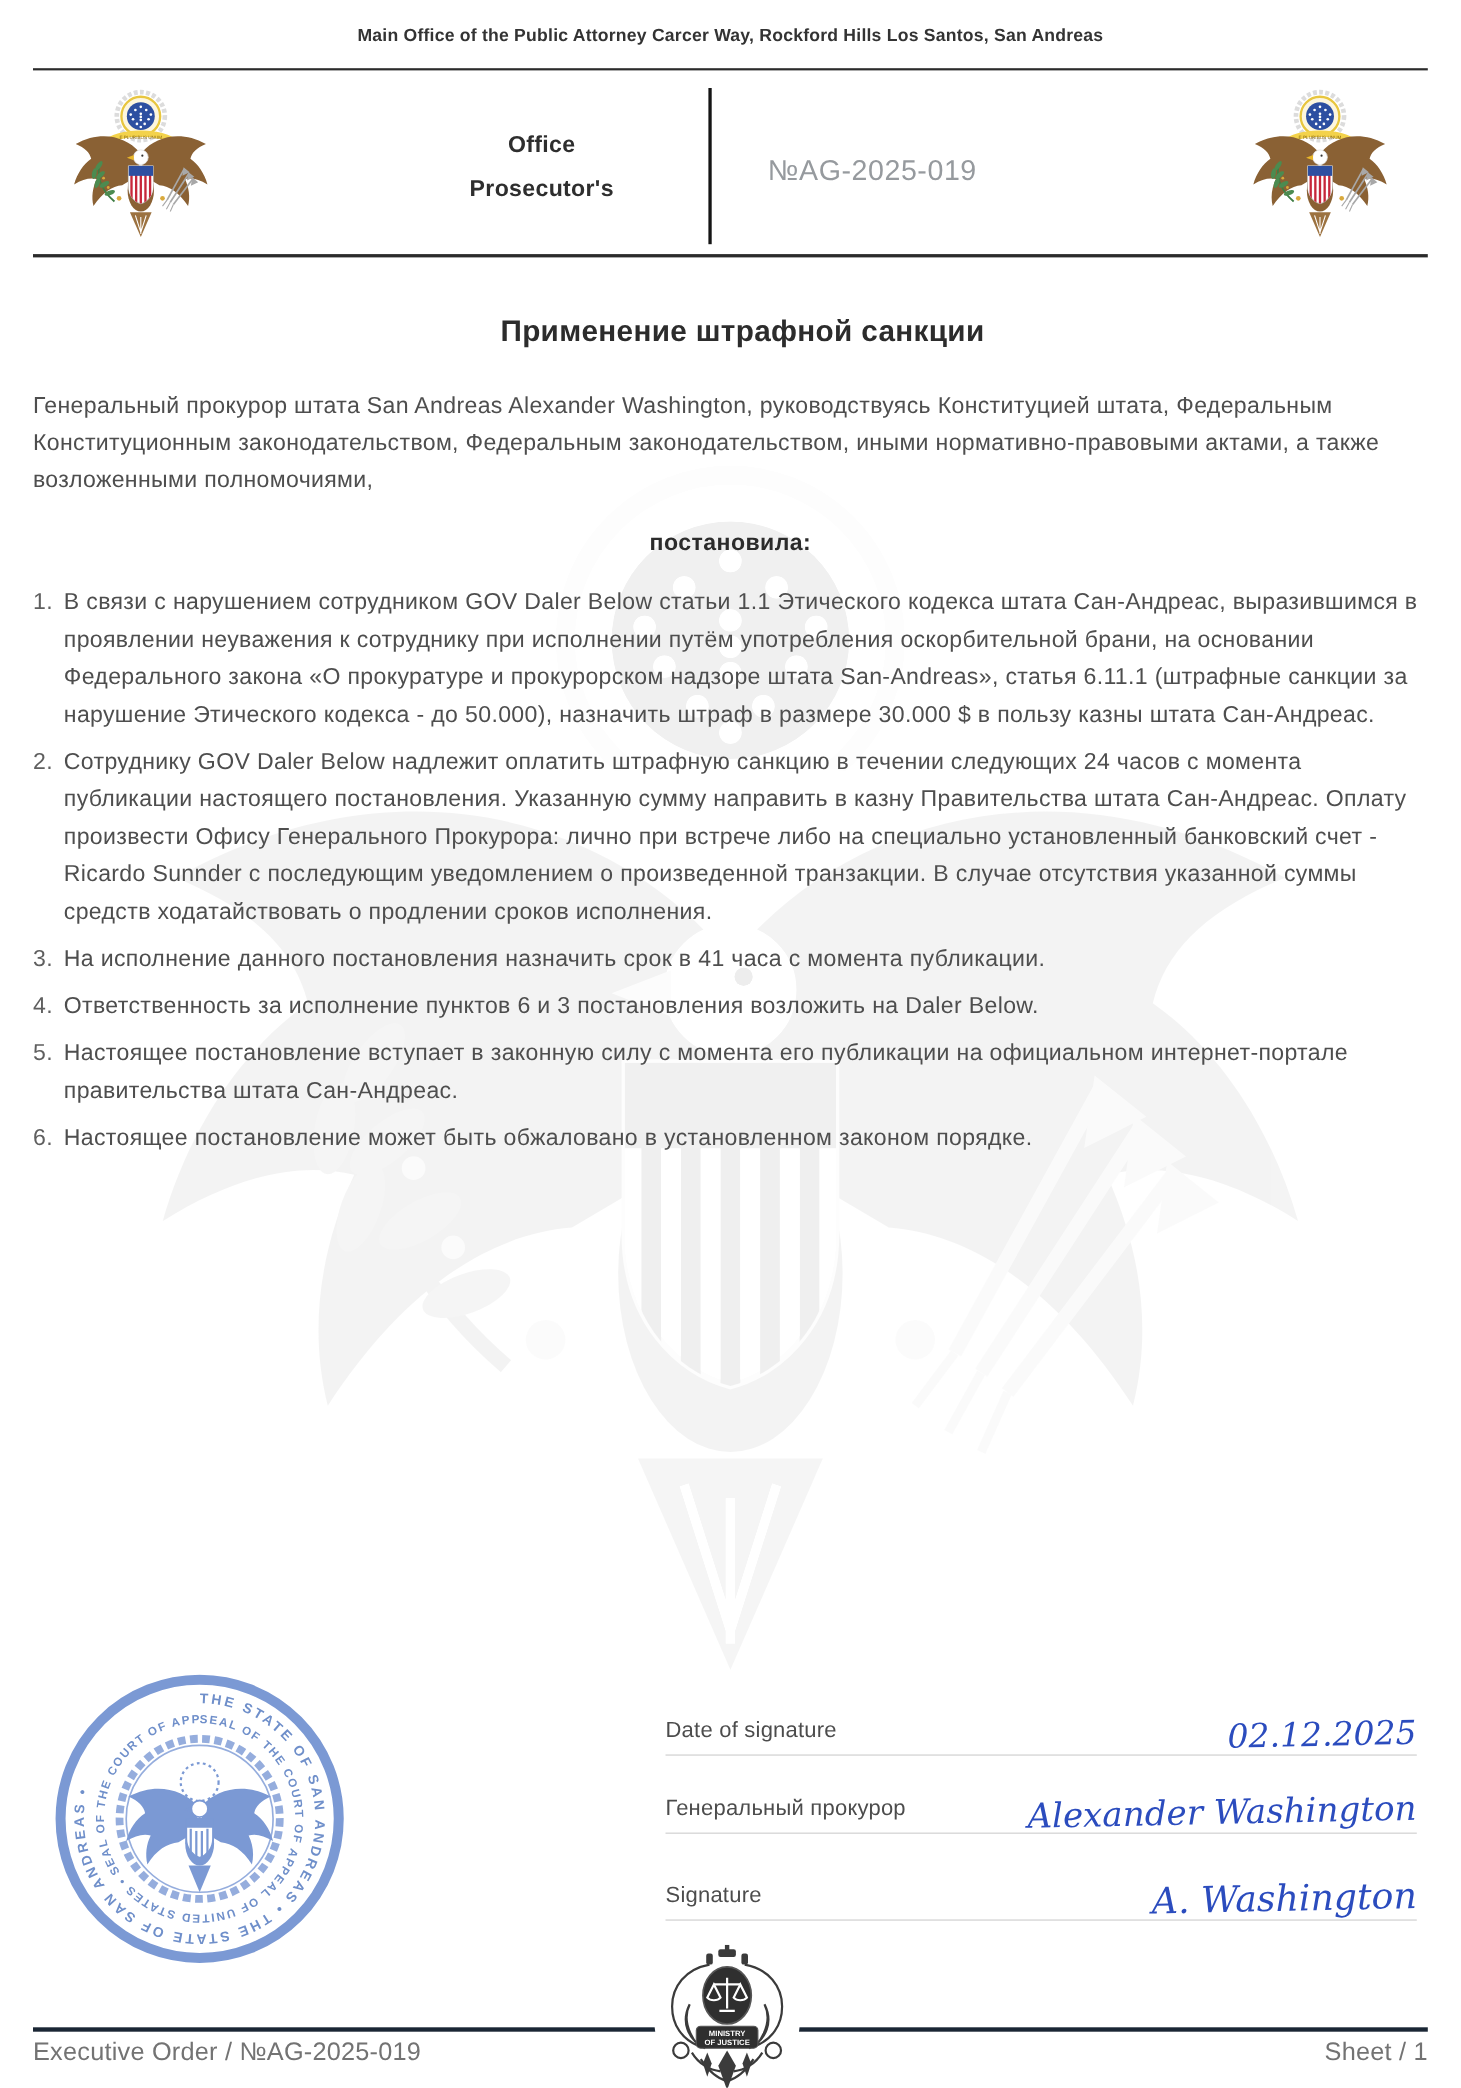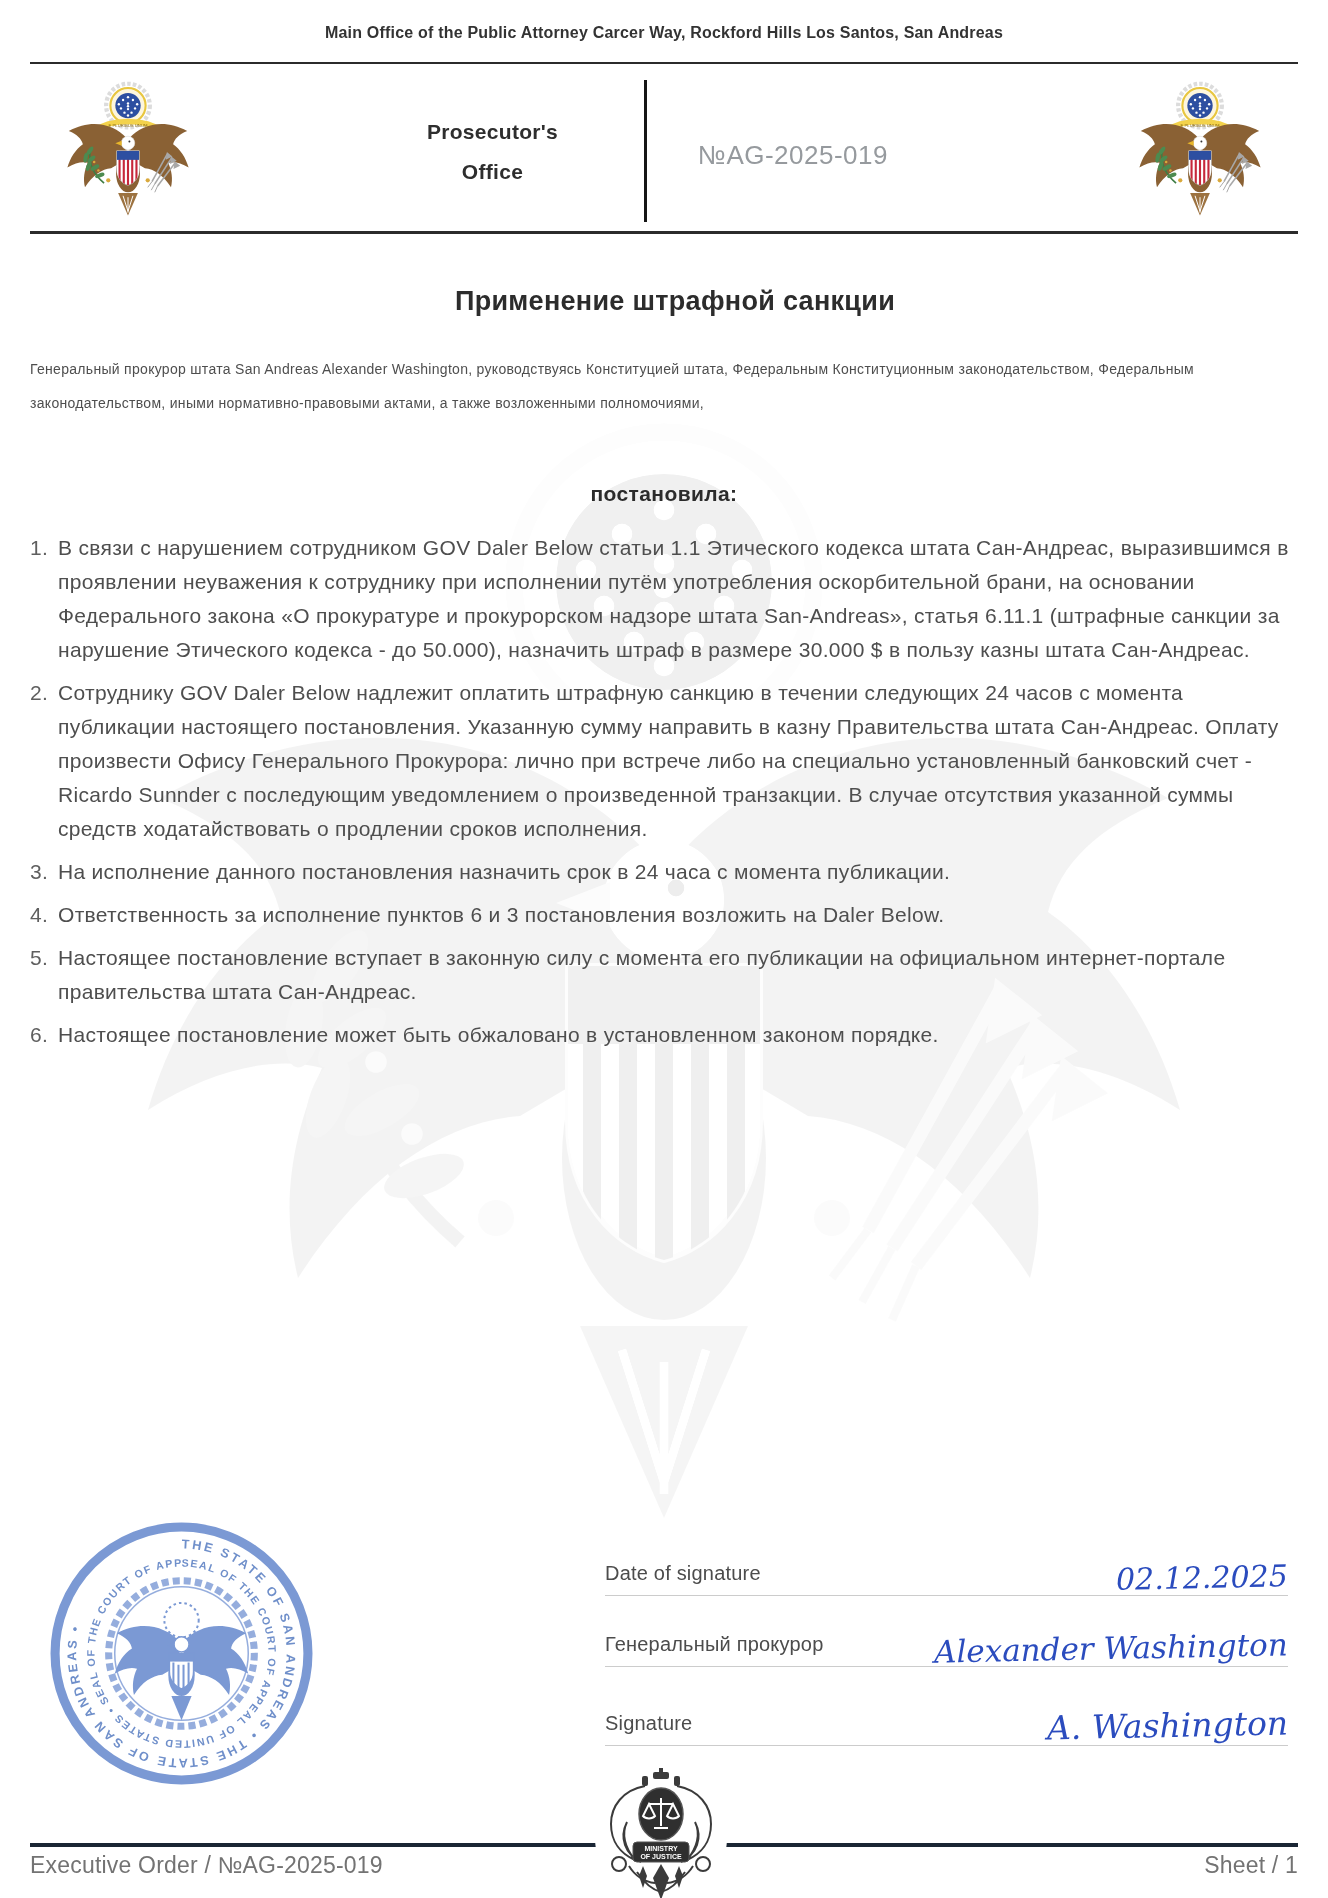--- a/index.html
+++ b/index.html
@@ -21,21 +21,21 @@
   .seal.left{left:54px;} .seal.right{left:1126px;}
   .office-title{top:112px;left:320px;width:345px;text-align:center;
     font-size:21px;font-weight:700;color:#2e2e2e;line-height:40px;letter-spacing:.3px;}
   .vline{top:80px;left:644px;width:3px;height:142px;background:#151515;}
   .doc-number{top:140px;left:653px;width:280px;text-align:center;
     font-size:26px;color:#969a9e;letter-spacing:.5px;}
   
   .doc-title{top:286px;left:11px;width:100%;text-align:center;
     font-size:27px;font-weight:700;color:#2c2c2c;letter-spacing:.3px;}
   .intro{top:352px;left:30px;right:28px;
-    font-size:14px;color:#4e4e4e;line-height:34px;letter-spacing:.3px;}
+    font-size:21px;color:#4e4e4e;line-height:34px;letter-spacing:.3px;}
   .resolved{top:482px;left:0;width:100%;text-align:center;
     font-size:21px;font-weight:700;color:#2b2b2b;letter-spacing:.4px;}
   ol.resolutions{top:531px;left:30px;right:28px;margin:0;padding:0;
     list-style:none;counter-reset:n;
     font-size:21px;color:#4e4e4e;line-height:34px;letter-spacing:.3px;}
   ol.resolutions li{counter-increment:n;position:relative;padding-left:28px;margin-bottom:9px;}
   ol.resolutions li::before{content:counter(n) ".";position:absolute;left:0;color:#5f5f5f;}
   
   .watermark{top:330px;left:64px;width:1200px;height:1260px;
     opacity:.09;filter:grayscale(1) brightness(1.25);pointer-events:none;}
@@ -150,36 +150,36 @@
 <svg class="abs seal left" viewBox="0 0 200 210">
   <use href="#great-seal"></use>
   <text x="100" y="72" text-anchor="middle" font-size="6" fill="#8a6a10">E PLURIBUS UNUM</text>
 </svg>
 <svg class="abs seal right" viewBox="0 0 200 210">
   <use href="#great-seal"></use>
   <text x="100" y="72" text-anchor="middle" font-size="6" fill="#8a6a10">E PLURIBUS UNUM</text>
 </svg>
 
 <div class="abs office-title">
+  <div>Office</div>
   <div>Prosecutor's</div>
-  <div>Office</div>
 </div>
 <div class="abs vline"></div>
 <div class="abs doc-number">№AG-2025-019</div>
 
 <div class="abs rule r2"></div>
 
 <div class="abs doc-title">Применение штрафной санкции</div>
 <div class="abs intro">Генеральный прокурор штата San Andreas Alexander Washington, руководствуясь Конституцией штата, Федеральным Конституционным законодательством, Федеральным законодательством, иными нормативно-правовыми актами, а также возложенными полномочиями,</div>
 <div class="abs resolved">постановила:</div>
 
 <ol class="abs resolutions">
   <li>В связи с нарушением сотрудником GOV Daler Below статьи 1.1 Этического кодекса штата Сан-Андреас, выразившимся в проявлении неуважения к сотруднику при исполнении путём употребления оскорбительной брани, на основании Федерального закона «О прокуратуре и прокурорском надзоре штата San-Andreas», статья 6.11.1 (штрафные санкции за нарушение Этического кодекса - до 50.000), назначить штраф в размере 30.000 $ в пользу казны штата Сан-Андреас.</li>
   <li>Сотруднику GOV Daler Below надлежит оплатить штрафную санкцию в течении следующих 24 часов с момента публикации настоящего постановления. Указанную сумму направить в казну Правительства штата Сан-Андреас. Оплату произвести Офису Генерального Прокурора: лично при встрече либо на специально установленный банковский счет - Ricardo Sunnder с последующим уведомлением о произведенной транзакции. В случае отсутствия указанной суммы средств ходатайствовать о продлении сроков исполнения.</li>
-  <li>На исполнение данного постановления назначить срок в 24 часа с момента публикации.</li>
+  <li>На исполнение данного постановления назначить срок в 41 часа с момента публикации.</li>
   <li>Ответственность за исполнение пунктов 6 и 3 постановления возложить на Daler Below.</li>
   <li>Настоящее постановление вступает в законную силу с момента его публикации на официальном интернет-портале правительства штата Сан-Андреас.</li>
   <li>Настоящее постановление может быть обжаловано в установленном законом порядке.</li>
 </ol>
 
 <div class="abs sig-block">
   <div class="sig-row r1">
     <span class="lbl">Date of signature</span>
     <span class="script">02.12.2025</span>
   </div>

